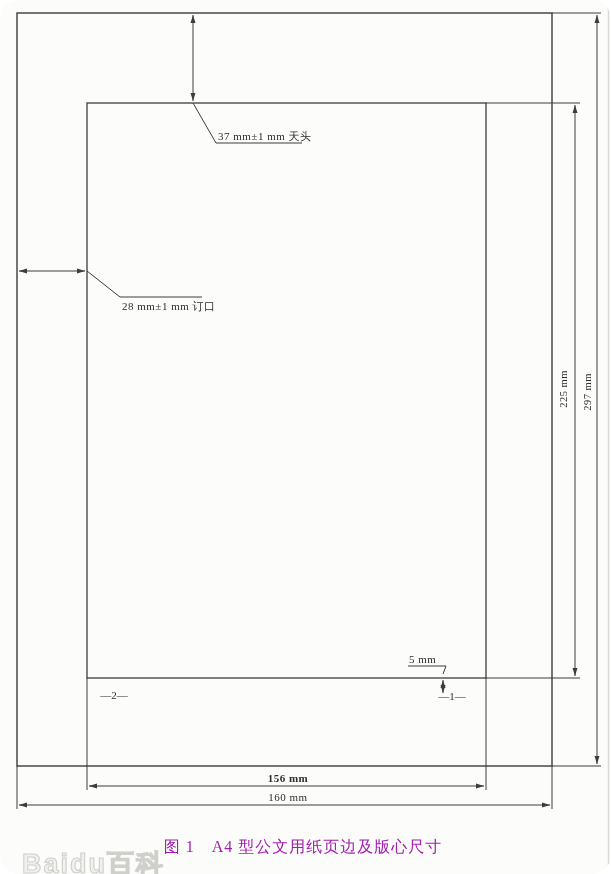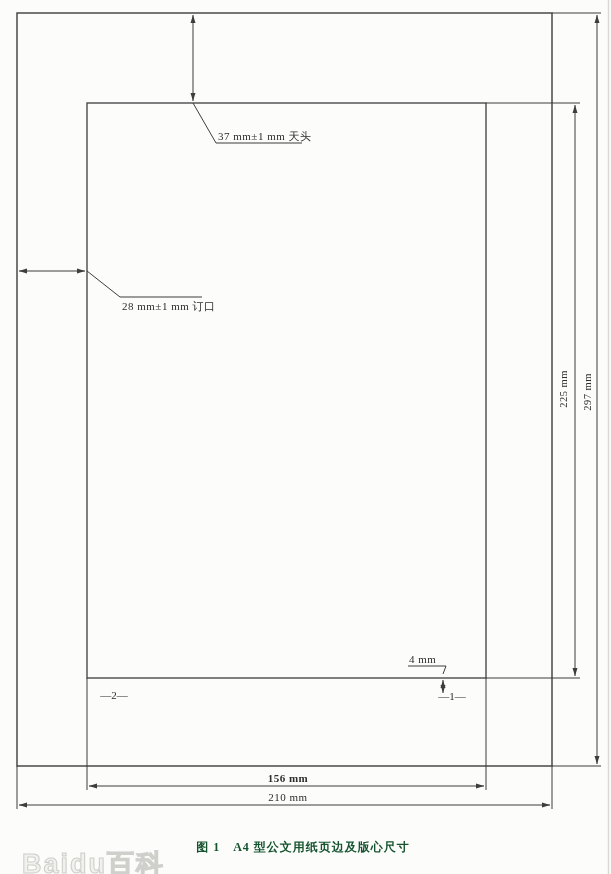--- a/index.html
+++ b/index.html
@@ -2,36 +2,37 @@
 <html><head>
 <meta charset="utf-8">
 <style>
   html,body{margin:0;padding:0;background:#ffffff;}
   .stage{
     position:relative;
     width:611px;height:874px;
     background:#fcfcfb;
     overflow:hidden;
     font-family:"Liberation Serif","DejaVu Serif",serif;
+    border-radius:19px;
   }
   .stage svg{position:absolute;left:0;top:0;}
   .label{
     position:absolute;
     font-size:11px;
     color:#2d2d2d;
     white-space:nowrap;
     letter-spacing:0.5px;
   }
   .center{transform:translate(-50%,-50%);}
   .rot{transform:translate(-50%,-50%) rotate(-90deg);font-size:10.5px;}
   .pagenum{font-size:11px;letter-spacing:0;}
   .caption{
-    font-size:12px;
-    font-weight:bold;
-    color:#14532d;
+    font-size:16px;
+    font-weight:normal;
+    color:#a21caf;
     letter-spacing:1px;
   }
   .watermark{
     position:absolute;
     left:22px;top:846px;
     font-family:"Liberation Sans","DejaVu Sans",sans-serif;
     font-weight:700;
     font-size:27px;
     letter-spacing:2px;
     color:#f1f1ee;
@@ -79,27 +80,27 @@
   </svg>
 
   <div class="label" style="left:218px;top:129px;">37 mm±1 mm 天头</div>
 
   <div class="label" style="left:122px;top:299px;">28 mm±1 mm 订口</div>
 
   <div class="label rot" style="left:563px;top:389px;">225 mm</div>
 
   <div class="label rot" style="left:587px;top:392px;">297 mm</div>
 
-  <div class="label" style="left:409px;top:653px;">4 mm</div>
+  <div class="label" style="left:409px;top:653px;">5 mm</div>
 
   <div class="label pagenum center" style="left:452px;top:696px;">—1—</div>
 
   <div class="label pagenum center" style="left:114px;top:695px;">—2—</div>
 
   <div class="label center" style="left:288px;top:778px;font-weight:bold;">156 mm</div>
 
-  <div class="label center" style="left:288px;top:797px;">210 mm</div>
+  <div class="label center" style="left:288px;top:797px;">160 mm</div>
 
   <div class="label caption center" style="left:303px;top:847px;">图 1　A4 型公文用纸页边及版心尺寸</div>
 
   <div class="watermark">Baidu百科</div>
 
 </div>
 
 </body></html>

